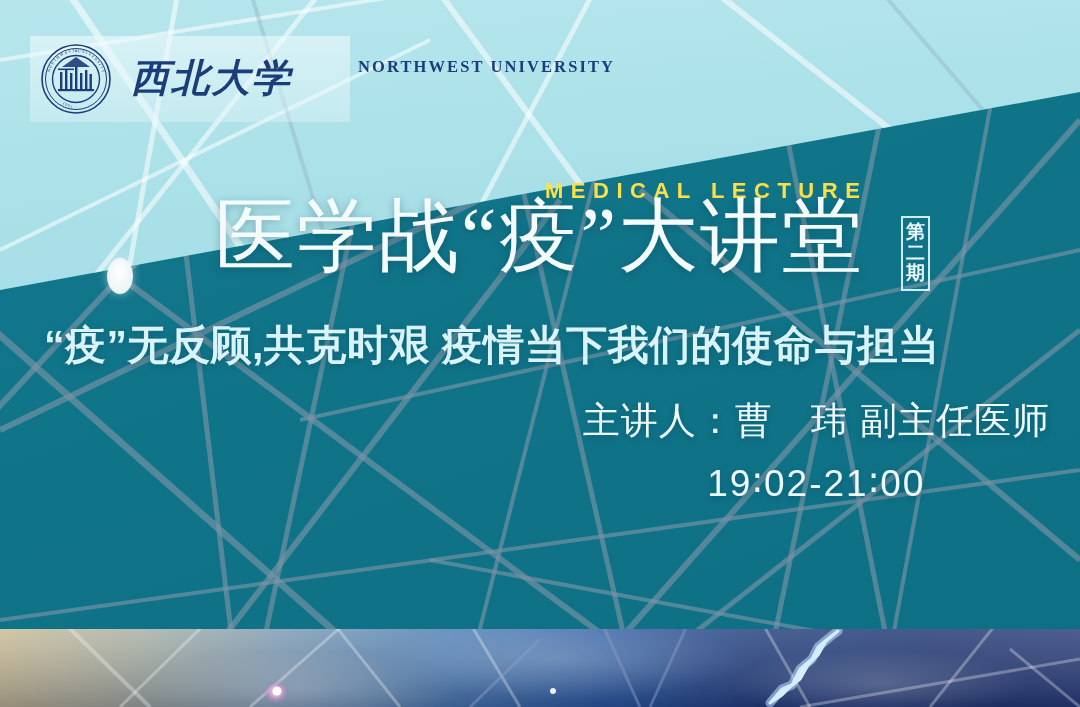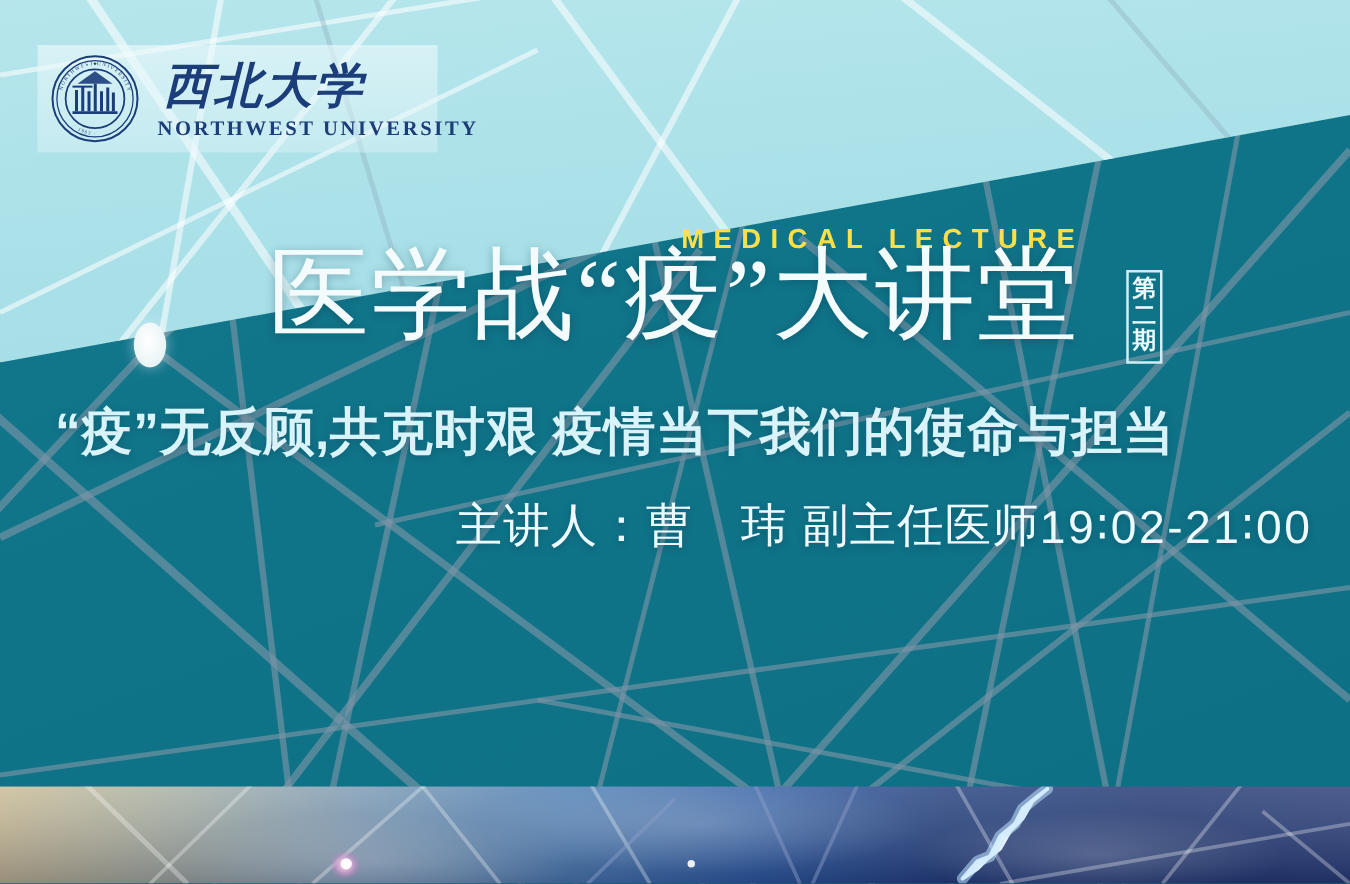--- a/index.html
+++ b/index.html
@@ -28,21 +28,21 @@
     background:radial-gradient(ellipse at 45% 40%,#ffffff 0%,#eef6f7 55%,#dfeff2 100%);
     box-shadow:0 0 10px rgba(255,255,255,.45);
   }
   
   .logo-plate{
     position:absolute;left:30px;top:36px;width:320px;height:86px;
     background:linear-gradient(180deg,rgba(238,250,252,.62),rgba(225,245,249,.42));
     display:flex;align-items:center;gap:14px;padding:4px 10px;
   }
   .seal{width:72px;height:72px;flex:0 0 72px;position:relative;}
-  .logo-text{display:flex;flex-direction:column;justify-content:center;}
+  .logo-text{display:flex;flex-direction:row;justify-content:center;}
   .logo-cn{height:46px;}
   .logo-en{
     font-family:"Liberation Serif","DejaVu Serif",serif;
     font-size:16.5px;letter-spacing:2.1px;color:#1b3d79;font-weight:700;
     margin-top:1px;white-space:nowrap;
   }
   
   .kicker{
     position:absolute;left:545px;top:178px;
     font-size:22px;letter-spacing:7.5px;font-weight:700;
@@ -71,21 +71,21 @@
   
   .subtitle{
     position:absolute;left:44px;top:318px;width:1000px;
     font-size:41px;font-weight:700;color:#d8f4fa;letter-spacing:.5px;
     white-space:nowrap;
     text-shadow:0 2px 7px rgba(0,40,55,.28);
   }
   
   .details{
     position:absolute;right:30px;top:396px;
-    display:flex;align-items:flex-start;
+    display:flex;flex-direction:column;align-items:center;
     color:#ecfaff;font-size:37px;font-weight:500;letter-spacing:1px;
     text-shadow:0 2px 6px rgba(0,40,55,.30);
   }
   .details .line{margin-bottom:12px;white-space:nowrap;}
   .details .line:last-child{margin-bottom:0;margin-top:4px;}
   .time-range{letter-spacing:2px;}
   
   .photo-strip{
     position:absolute;left:0;bottom:0;width:1080px;height:78px;overflow:hidden;
   }

